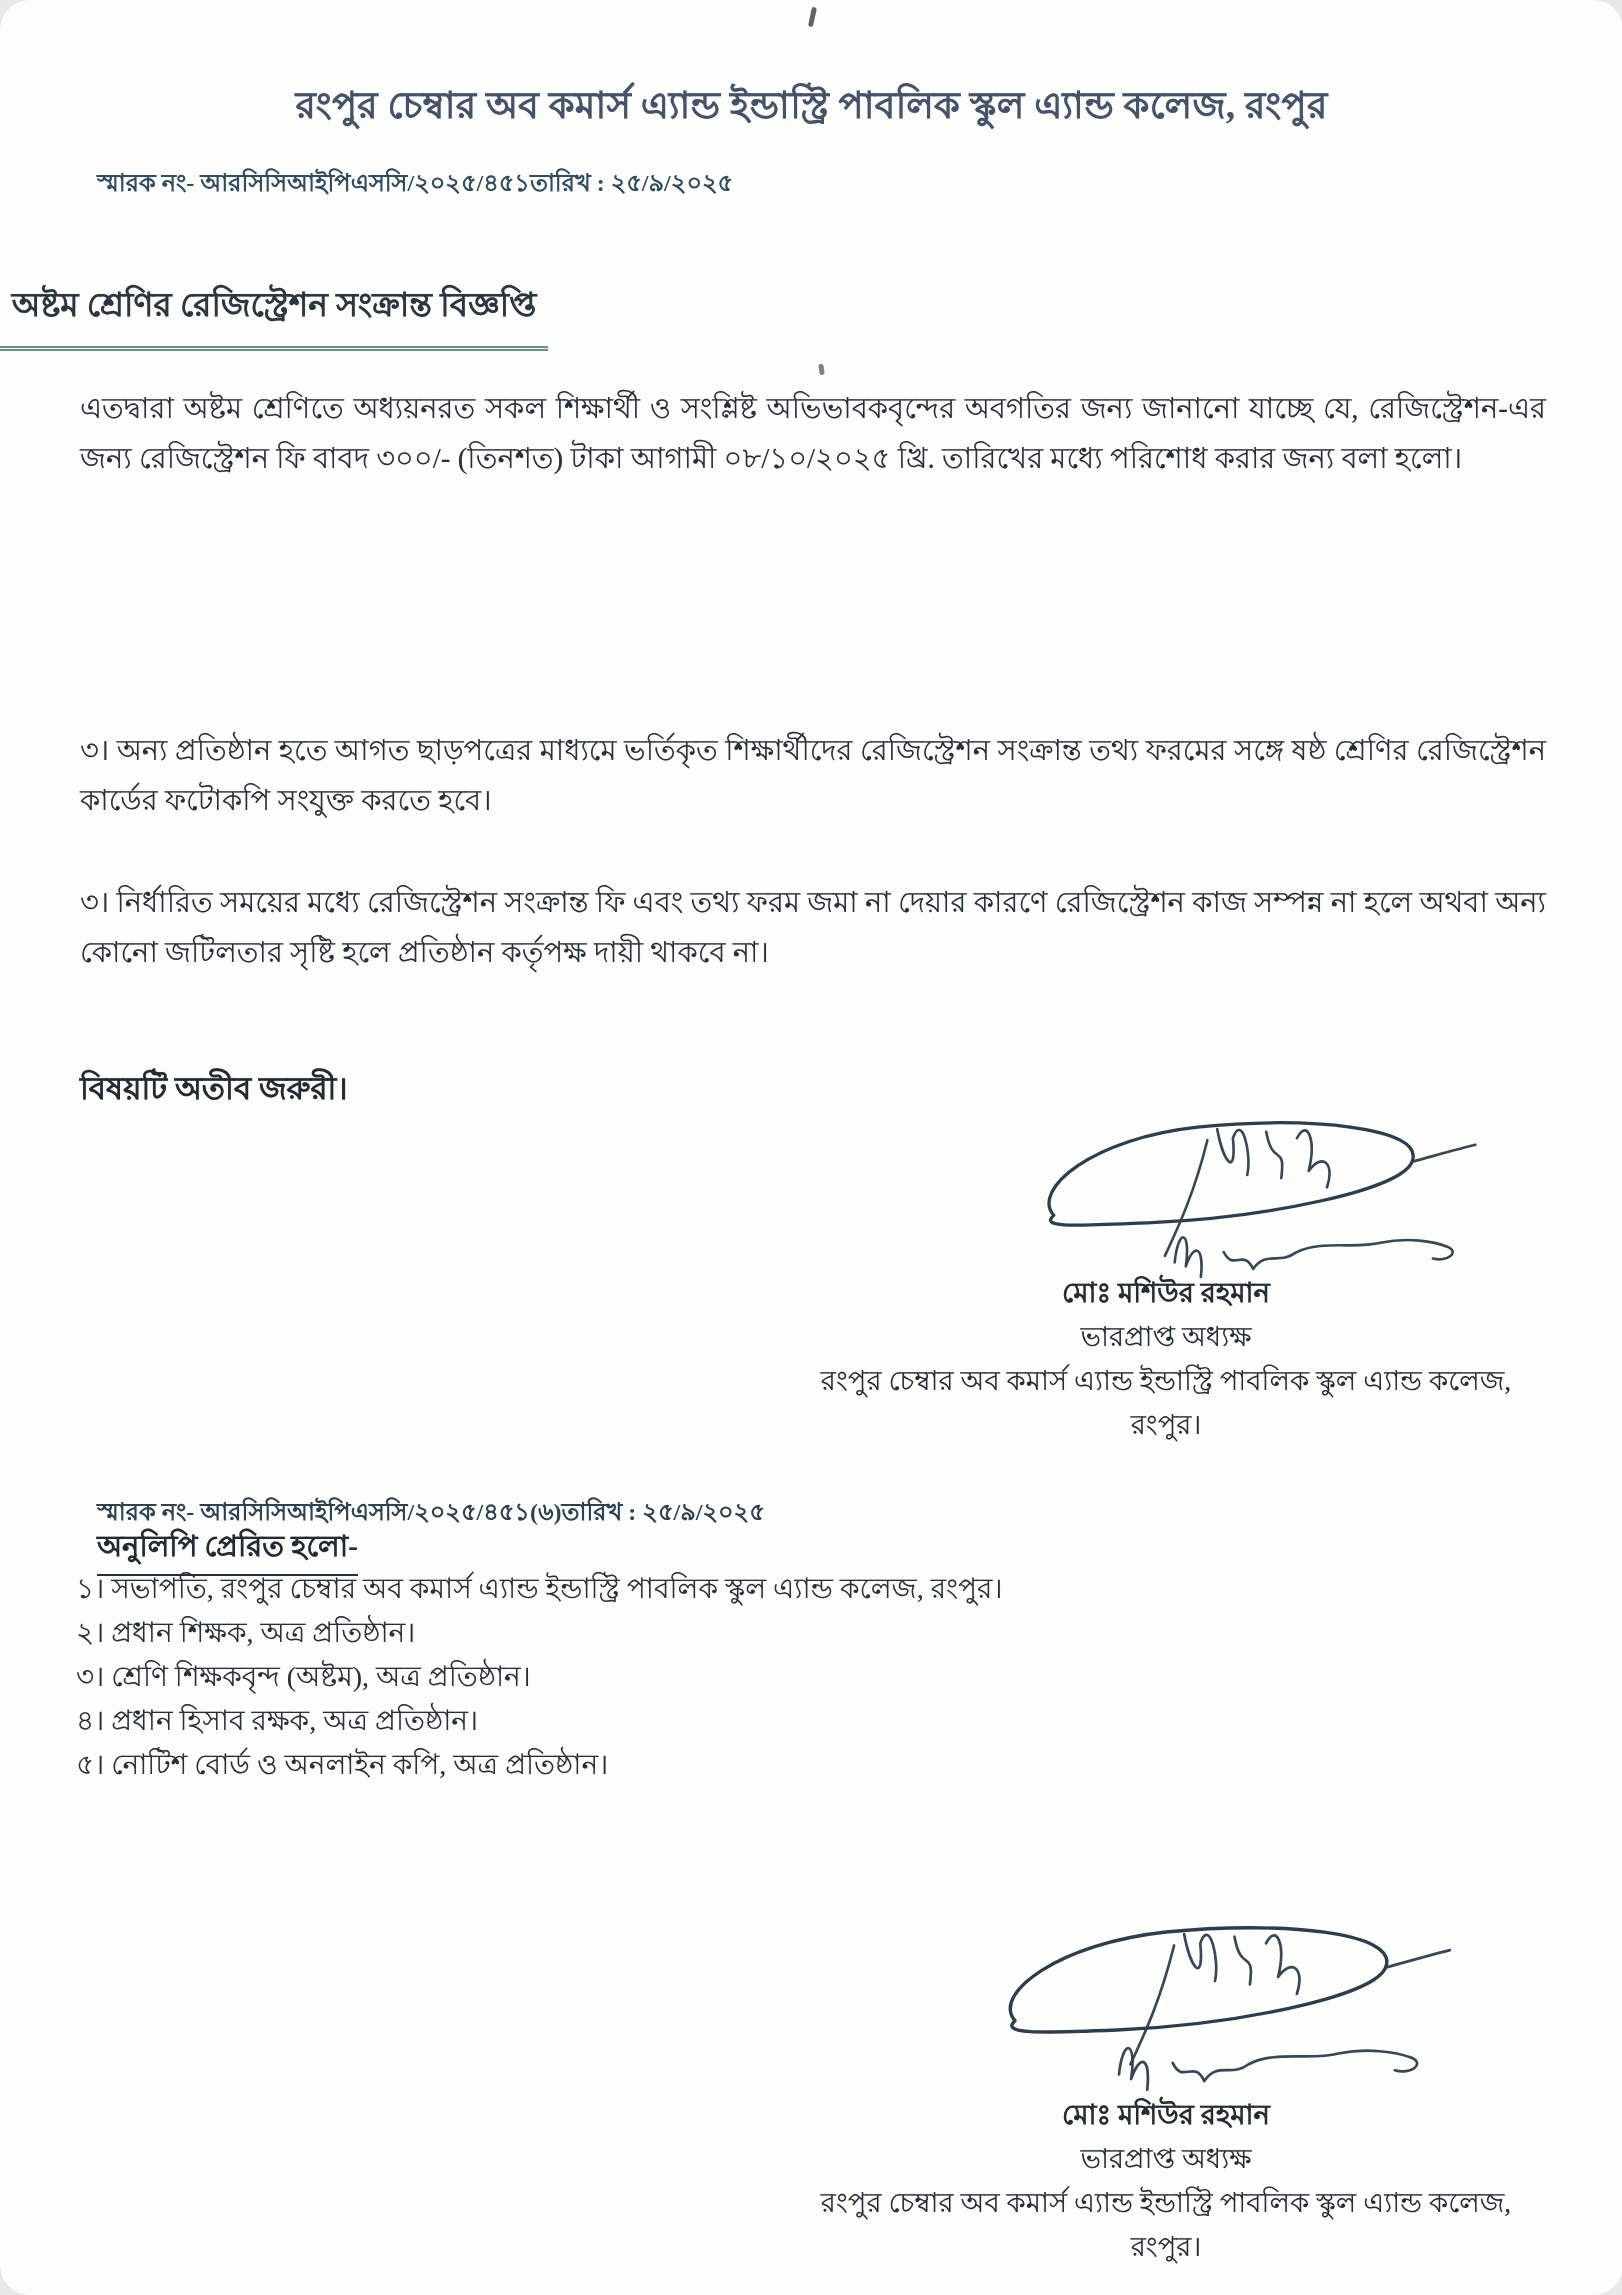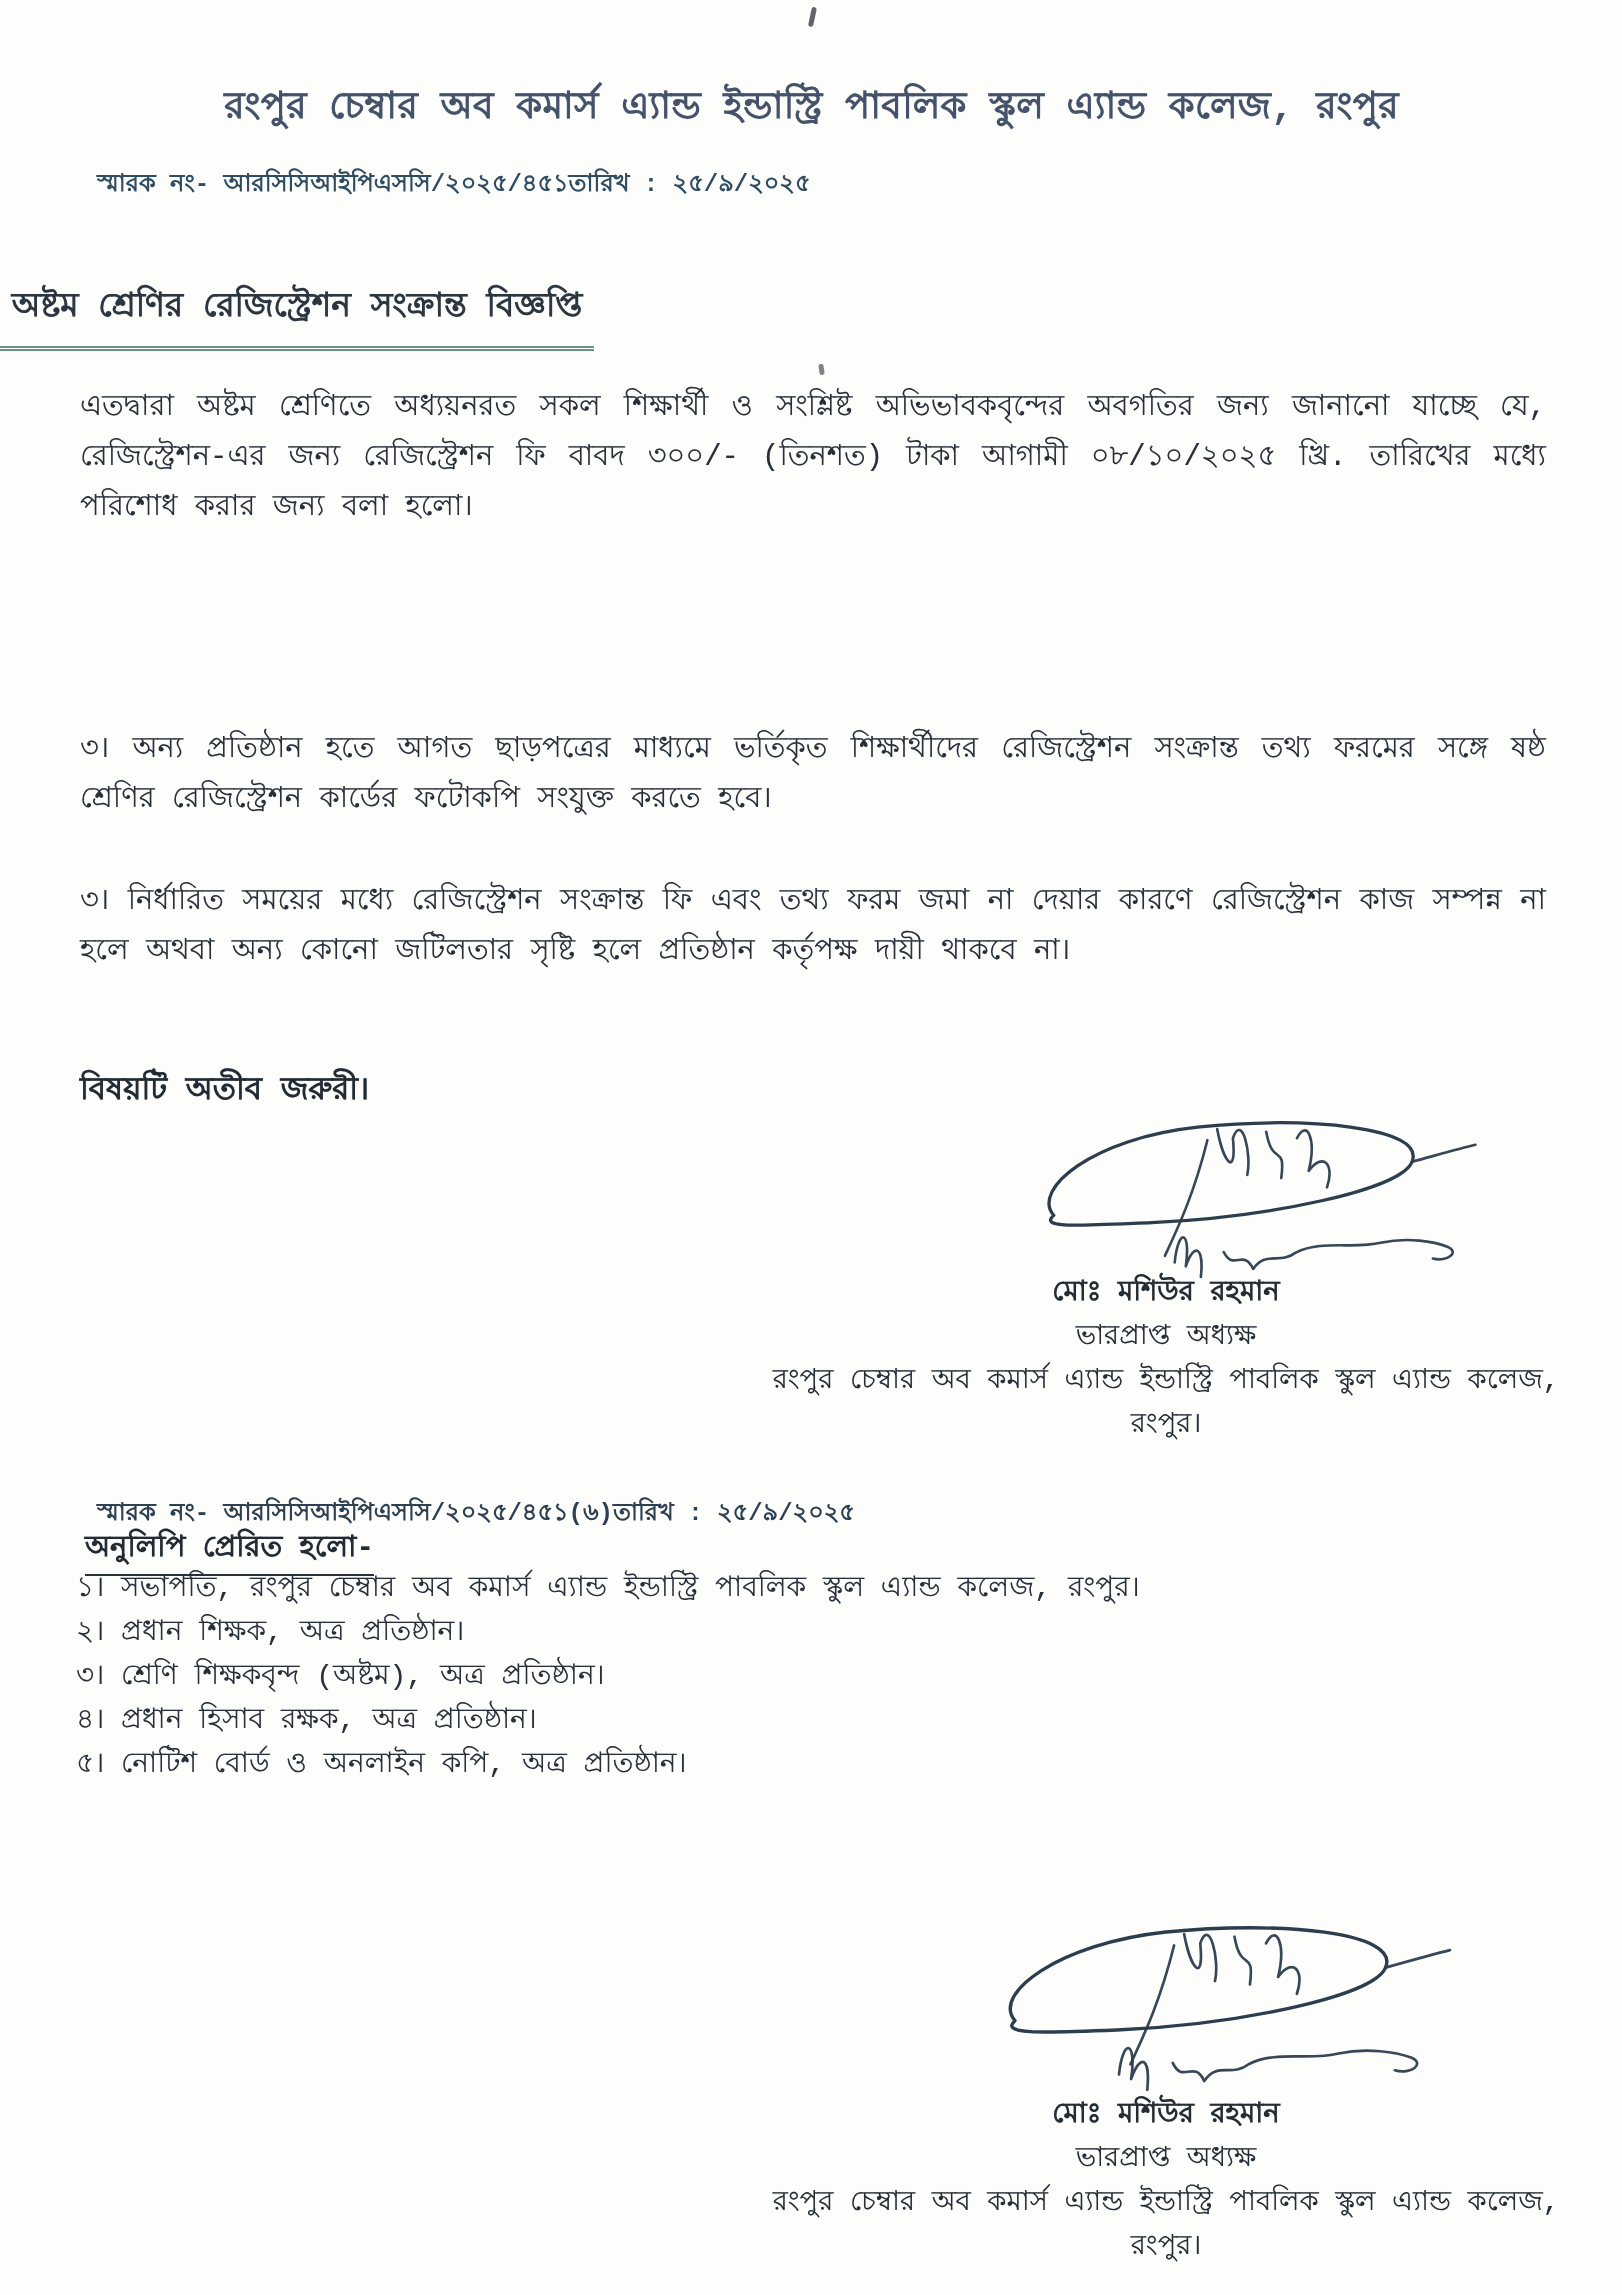--- a/index.html
+++ b/index.html
@@ -1,23 +1,24 @@
 <!DOCTYPE html>
 <html style="font-size:10.5px"><head>
 <meta charset="utf-8">
 <style>
   html,body{margin:0;padding:0;background:#e8e8e6;}
   .page{
     position:relative;
     width:1623px;height:2295px;
     margin:0 auto;
     background:#fdfdfc;
-    font-family:Liberation Mono, monospace;
+    font-family:Liberation Serif, serif;
     color:#2b3440;
     overflow:hidden;
+    border-radius:30px;
   }
   
   .header-title{
     position:absolute;top:76px;left:26px;right:26px;
     text-align:center;
     font-size:37px;font-weight:bold;
     color:#45536a;
     letter-spacing:0.3px;
     text-shadow:0 0 0.7px rgba(70,90,120,.45);
   }
@@ -63,21 +64,21 @@
   .sig-block{
     position:absolute;left:753px;width:826px;
     text-align:center;
     font-size:27.5px;line-height:44px;color:#242c34;
     text-shadow:0 0 0.7px rgba(30,40,50,.35);
   }
   #sig-block-1{top:1271px;}
   #sig-block-2{top:2093px;}
   .sig-name{font-weight:bold;}
   
-  .cc-heading-wrap{position:absolute;top:1523px;left:85px;}
+  .cc-heading-wrap{position:absolute;top:1523px;left:97px;}
   .cc-heading{
     display:inline-block;
     font-size:29px;font-weight:bold;color:#222b33;
     border-bottom:2.6px solid #27313b;
     padding-bottom:2px;
     text-shadow:0 0 0.7px rgba(30,40,50,.45);
   }
   .cc-list{
     position:absolute;top:1567px;left:76px;right:85px;
     font-size:28px;line-height:44px;color:#272f39;

